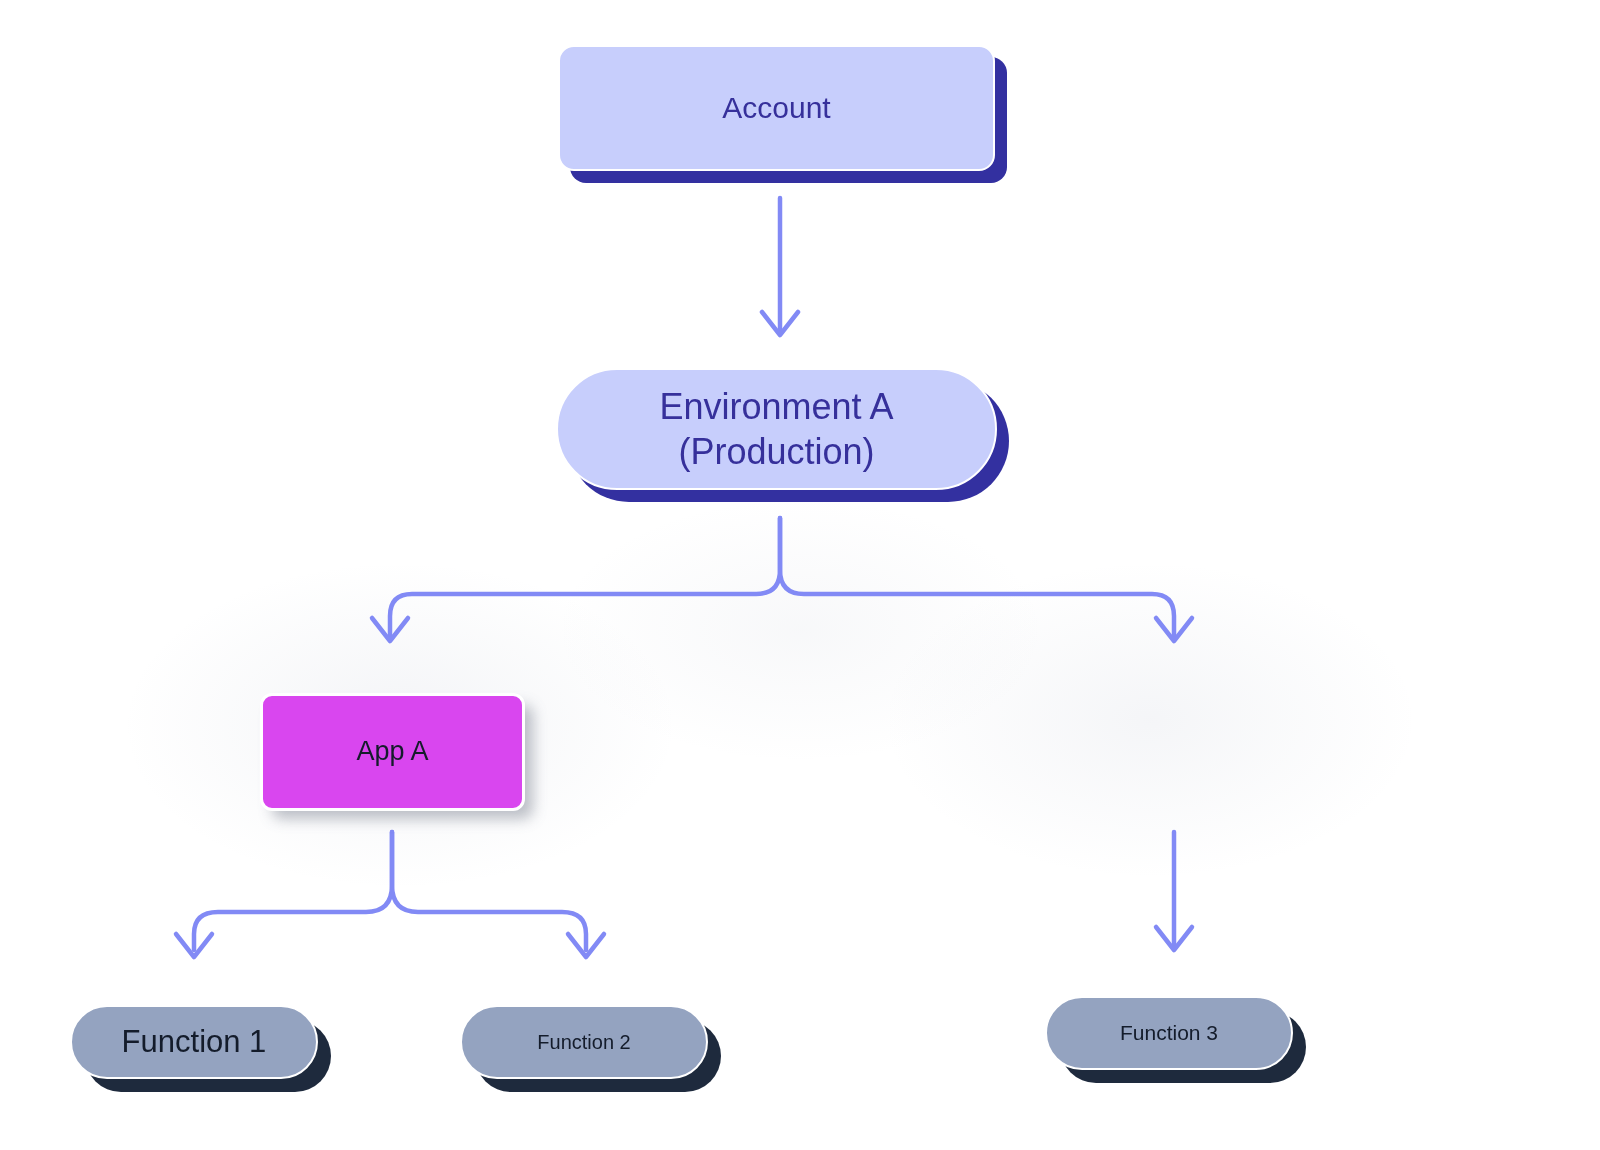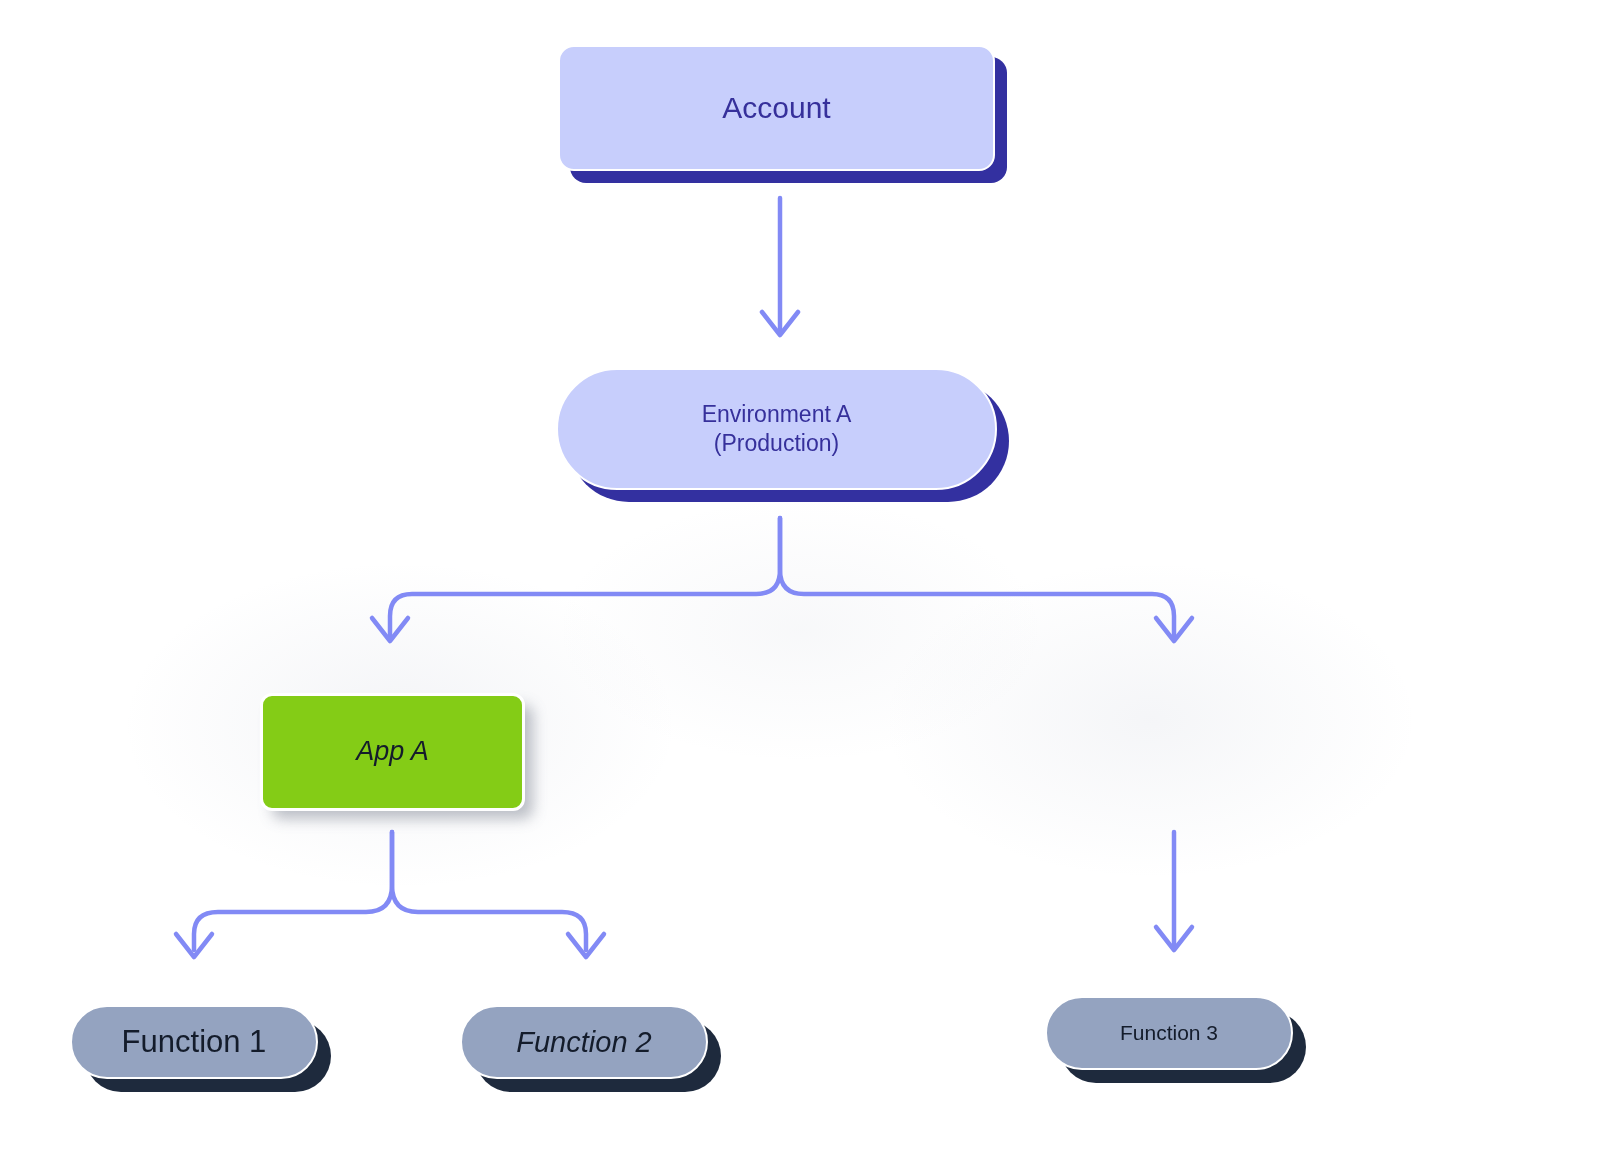--- a/index.html
+++ b/index.html
@@ -77,68 +77,66 @@
   }
   .node-indigo.rect {
     border-radius: 16px;
   }
   .node-indigo.pill {
     border-radius: 999px;
   }
 
   
   .node-slate-rect {
-    background: #84cc16;
+    background: #d946ef;
     color: #141c2b;
     border: 3px solid #ffffff;
     border-radius: 12px;
     box-shadow: 10px 10px 14px -2px rgba(100,108,125,0.42);
-    font-style: italic;
   }
 
   
   .node-slate-pill {
     background: #94a3c0;
     color: #141c2b;
     border: 2px solid #ffffff;
     border-radius: 999px;
     box-shadow: 14px 14px 0 -1px #1e2a3d;
   }
 
   
   #node-account {
     left: 558px; top: 45px;
     width: 437px; height: 126px;
     font-size: 30px;
   }
   #node-environment-a {
     left: 556px; top: 368px;
     width: 441px; height: 122px;
-    font-size: 23px;
+    font-size: 36px;
   }
   #node-app-a {
     left: 260px; top: 693px;
     width: 265px; height: 118px;
     font-size: 27px;
   }
   #node-app-b {
     left: 1043px; top: 693px;
     width: 262px; height: 118px;
     font-size: 27px;
   }
   #node-function-1 {
     left: 70px; top: 1005px;
     width: 248px; height: 74px;
     font-size: 31px;
   }
   #node-function-2 {
     left: 460px; top: 1005px;
     width: 248px; height: 74px;
-    font-size: 29px;
-    font-style: italic;
+    font-size: 20px;
   }
   #node-function-3 {
     left: 1045px; top: 996px;
     width: 248px; height: 74px;
     font-size: 21px;
   }
 </style>
 </head>
 <body>
 

